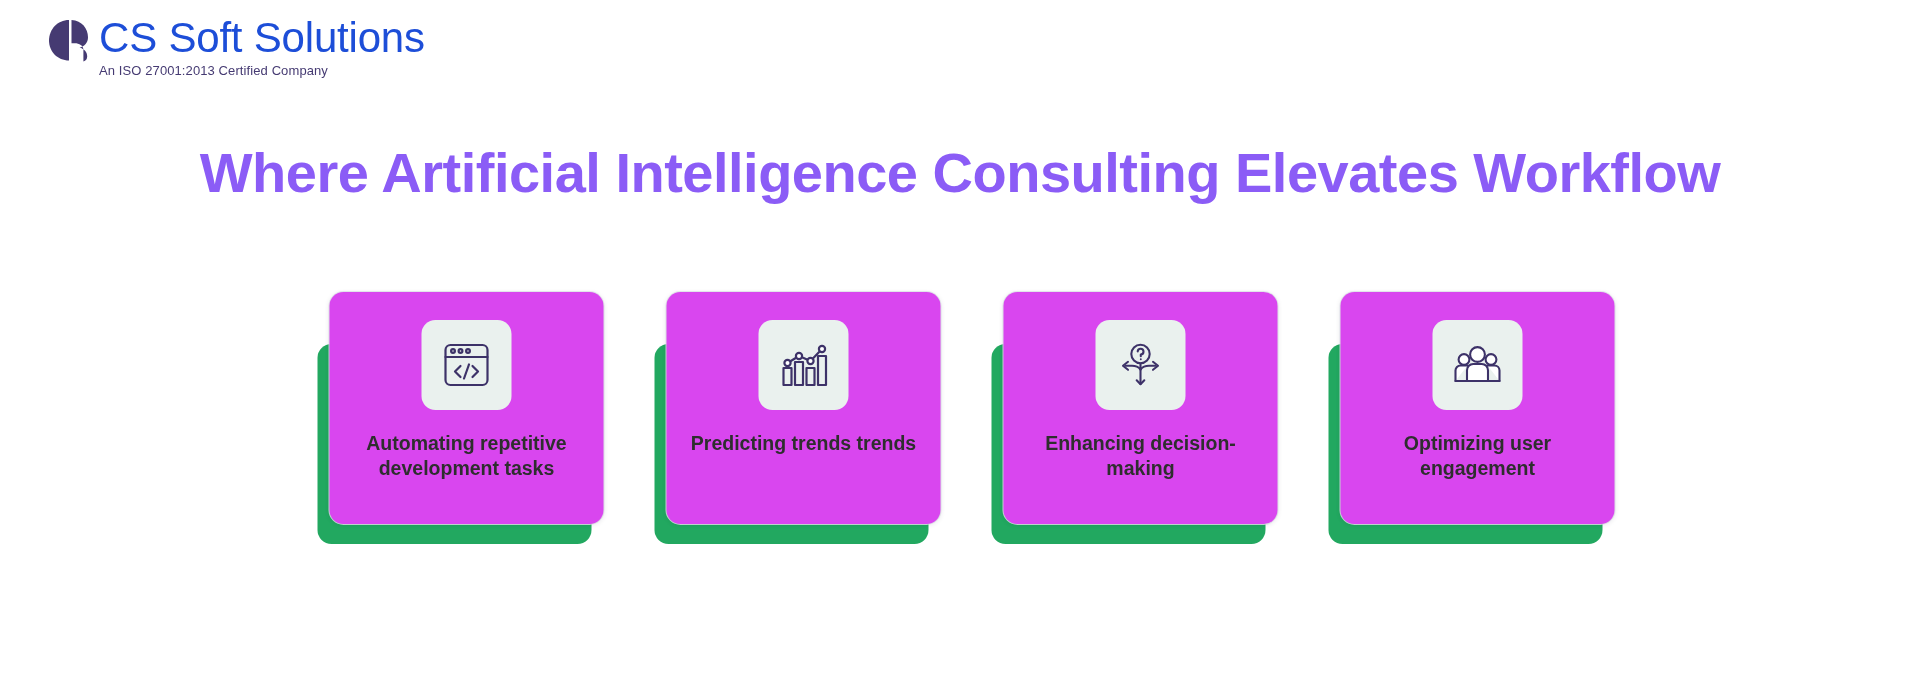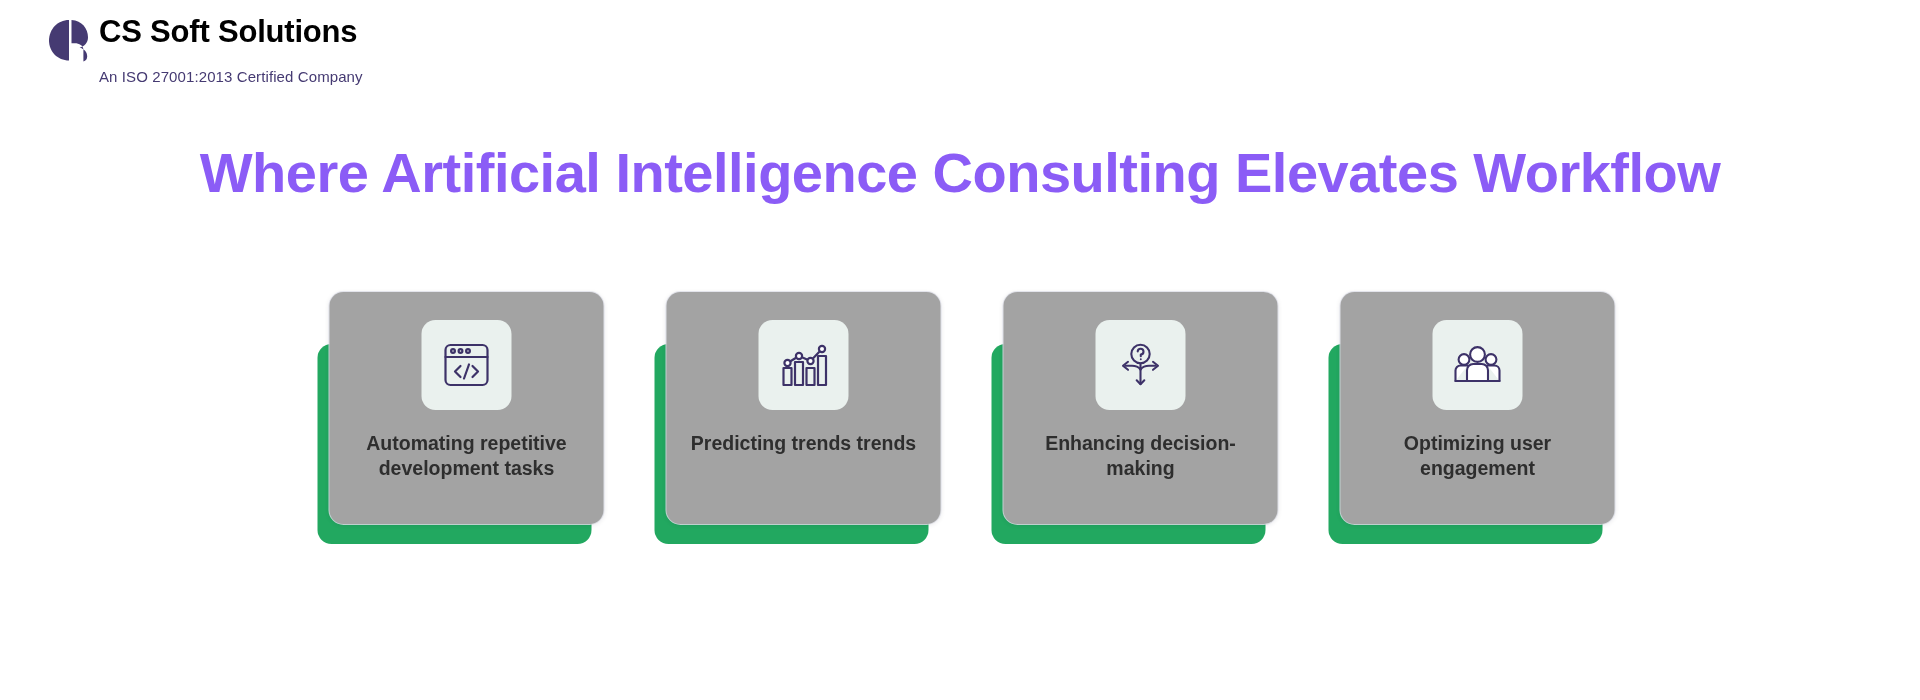--- a/index.html
+++ b/index.html
@@ -34,30 +34,30 @@
     height:44px;
     flex:0 0 auto;
     margin-top:2px;
   }
   .logo-text-wrap {
     display:flex;
     flex-direction:column;
     justify-content:flex-start;
   }
   .logo-name {
-    font-size:31px;
-    font-weight:700;
+    font-size:42px;
+    font-weight:400;
     letter-spacing:-0.2px;
-    color:#000000;
+    color:#1d4ed8;
     line-height:1.05;
     white-space:nowrap;
   }
   .logo-tagline {
-    margin-top:19px;
-    font-size:15px;
+    margin-top:3px;
+    font-size:13px;
     font-weight:400;
     letter-spacing:0.1px;
     color:#453a72;
     line-height:1.2;
     white-space:nowrap;
   }
 
   
   .headline {
     position:absolute;
@@ -97,21 +97,21 @@
     height:200px;
     background:#22a860;
     border-radius:14px;
   }
   .card {
     position:absolute;
     left:12px;
     top:0px;
     width:274px;
     height:232px;
-    background:#a3a3a3;
+    background:#d946ef;
     border-radius:14px;
     box-shadow:0 1px 5px rgba(20,20,50,0.10), 0 0 0 1px rgba(230,232,238,0.85);
     display:flex;
     flex-direction:column;
     align-items:center;
   }
 
   .icon-tile {
     margin-top:28px;
     width:90px;

